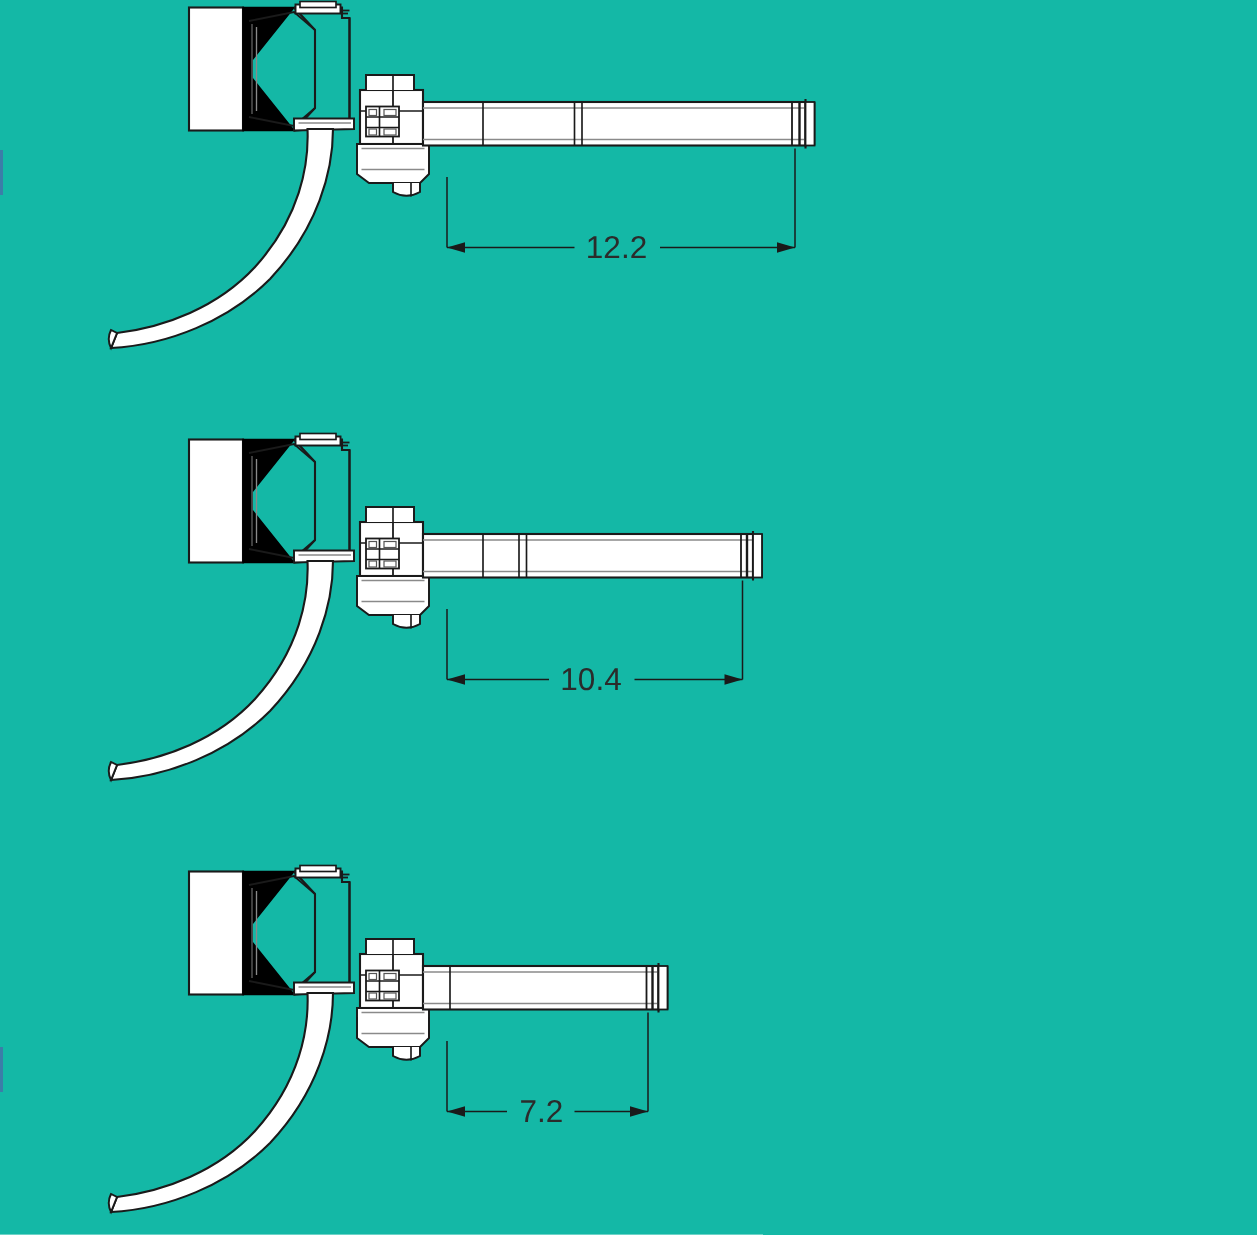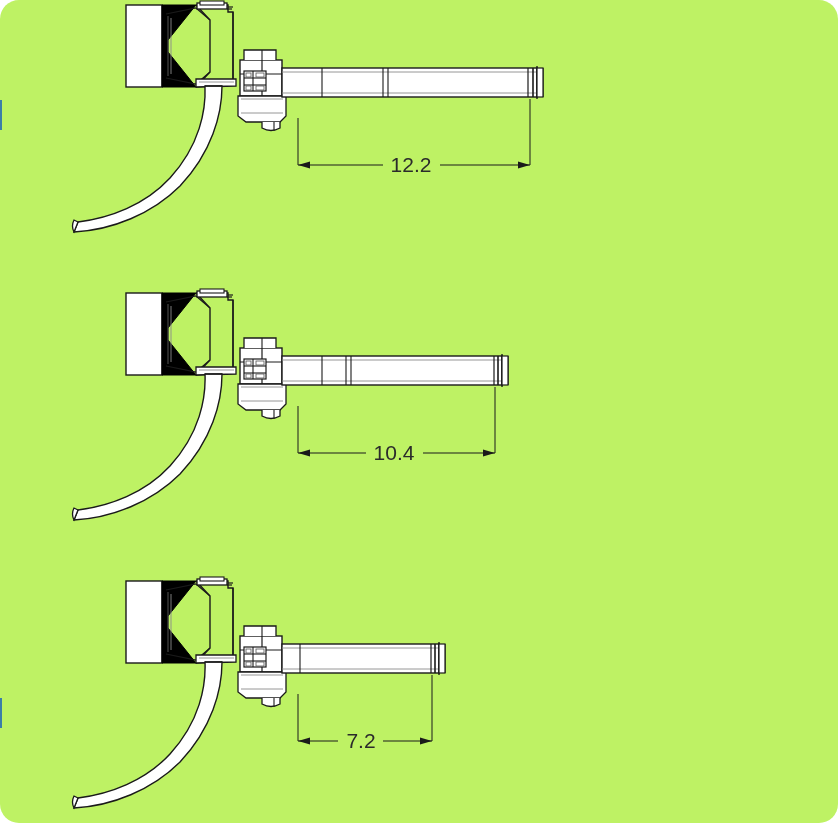--- a/index.html
+++ b/index.html
@@ -14,22 +14,21 @@
     font-family: "Liberation Sans", sans-serif;
     position: relative;
     overflow: hidden;
   }
   #drawing-sheet {
     position: absolute;
     left: 0;
     top: 0;
     width: 838px;
     height: 823px;
-    background: #bef264;
-    border-radius: 19px;
+    background: #14b8a6;
   }
   svg.cad {
     display: block;
     width: 838px;
     height: 823px;
   }
   .edge-marker {
     position: absolute;
     width: 2px;
     background: #3b7ea8;

